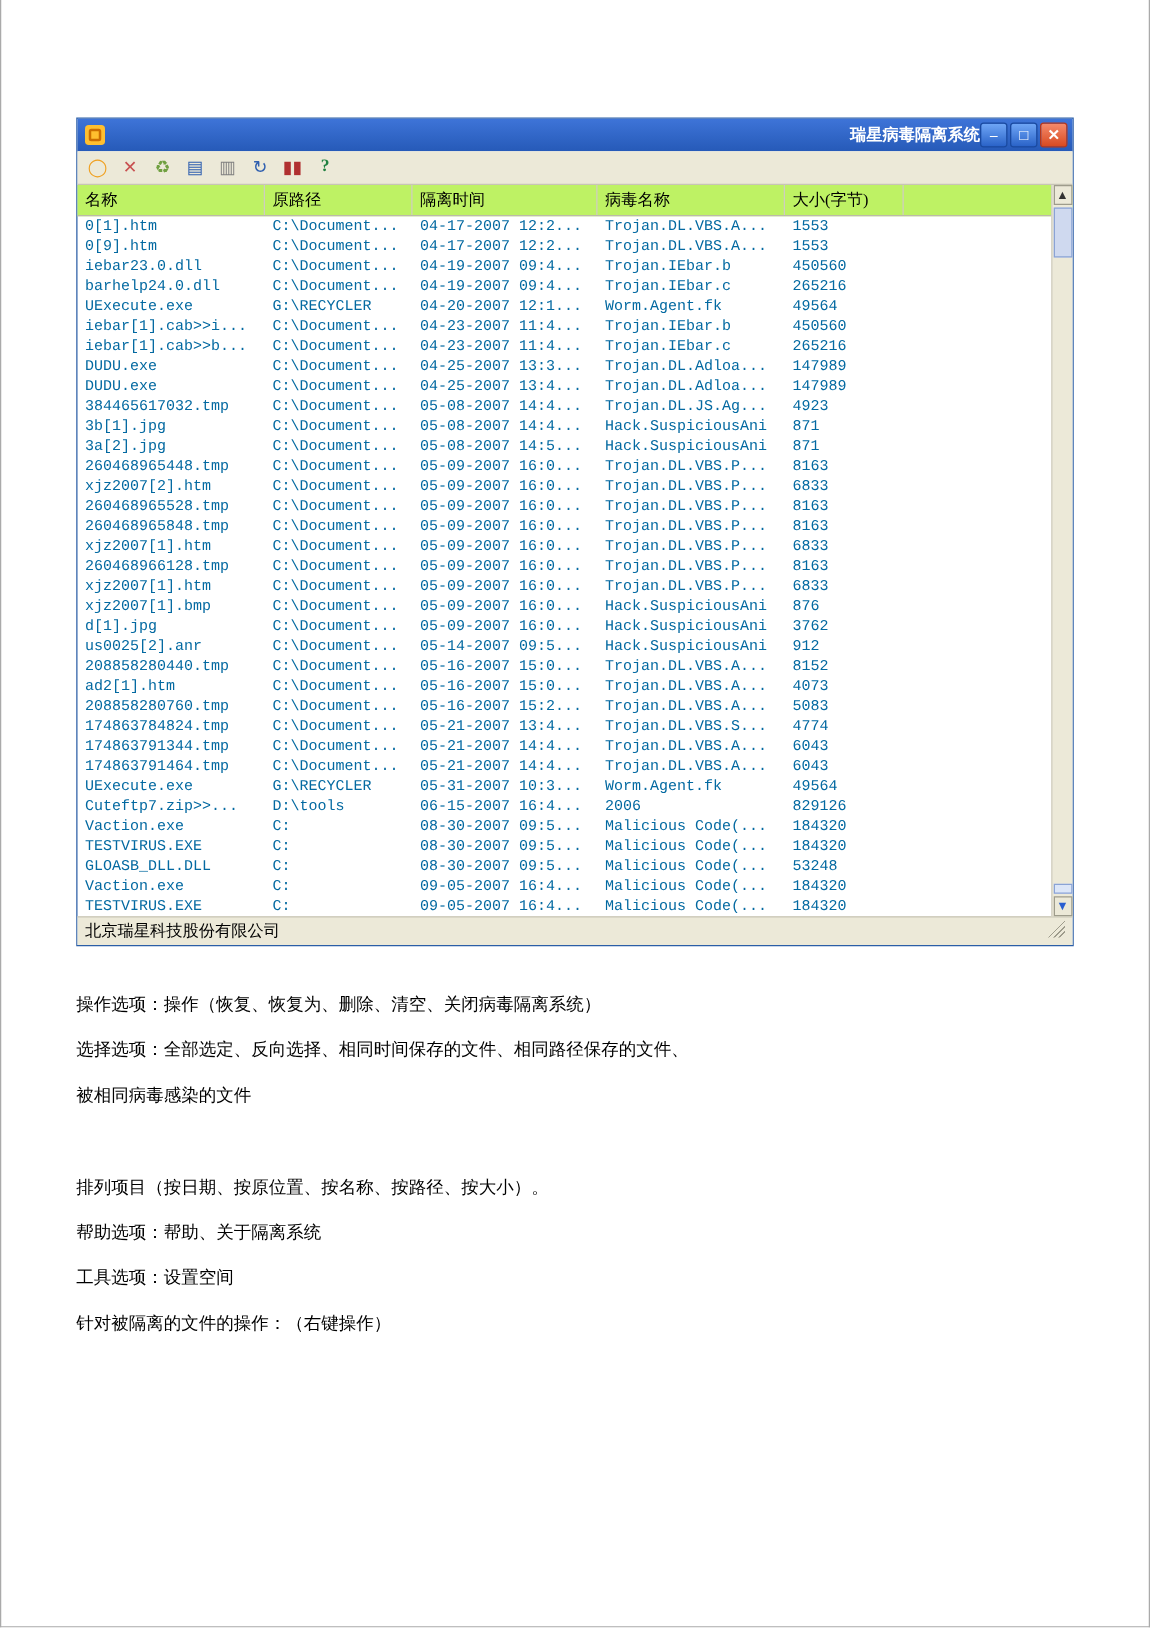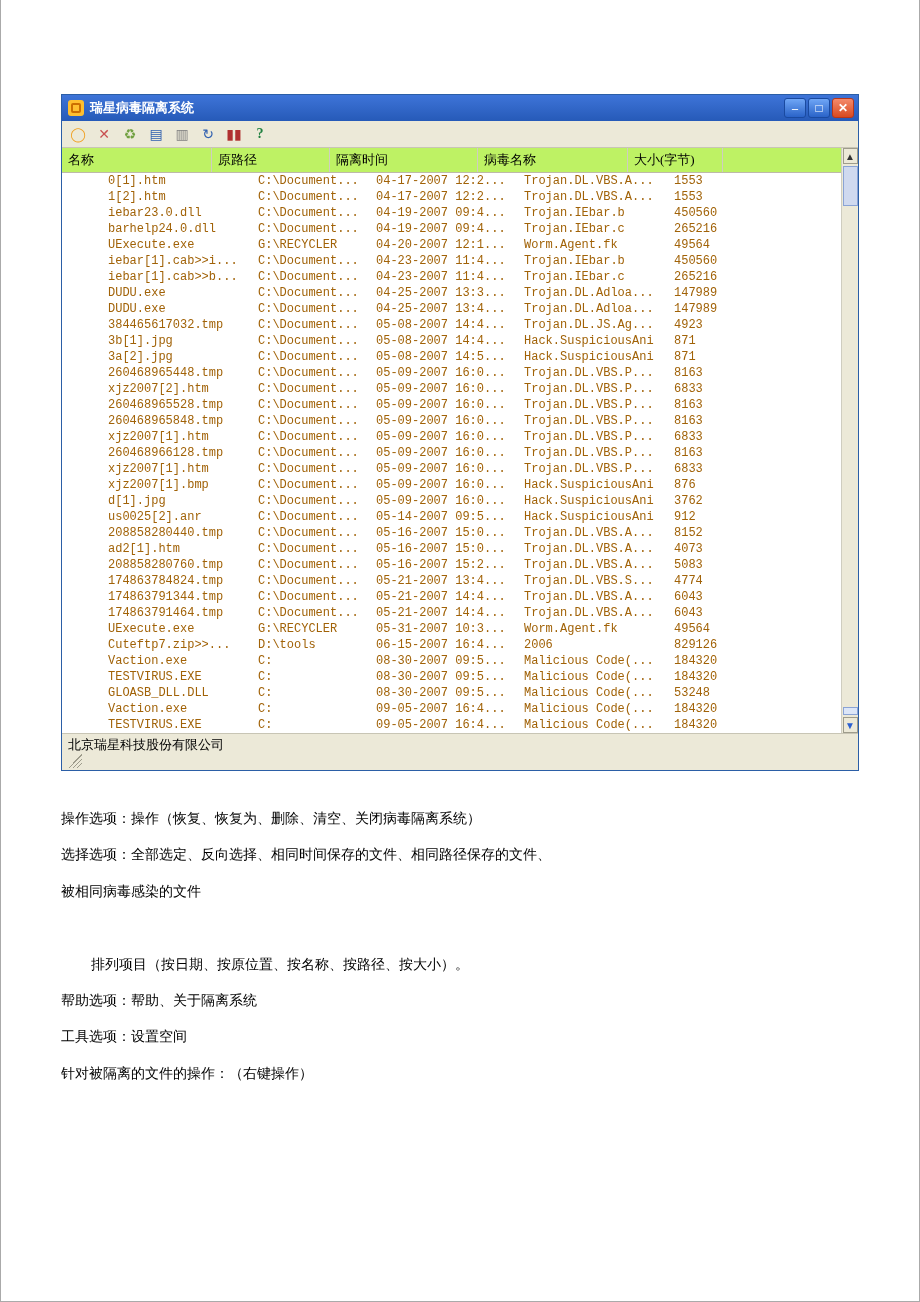--- a/index.html
+++ b/index.html
@@ -1,47 +1,47 @@
 <!DOCTYPE html>
 <html><head>
 <meta charset="utf-8">
 <style>
   * { box-sizing: border-box; margin: 0; padding: 0; }
   body { font-family: "SimSun","宋体",serif; font-size: 13px; background: #fff; color: #000; }
   .page { width: 920px; margin: 0 auto; padding: 34px 40px; border: 1px solid #aaa; border-top:none; min-height:1302px; }
   .app-window { margin: 60px 20px 30px 20px; border: 1px solid #2b5ea6; background: #fff; }
-  .titlebar { background: linear-gradient(#3e74d8,#265ab8); color: #fff; height: 26px; display:flex; align-items:center; padding:0 4px 0 6px; }
+  .titlebar { background: linear-gradient(#3e74d8,#265ab8); color: #fff; height: 26px; display:flex; align-items:center; padding:0 4px 0 6px;text-align:right; }
   .titlebar .icon { width:16px; height:16px; background:#ffbf2f; border-radius:3px; display:inline-block; margin-right:6px; position:relative; }
   .titlebar .icon::after{content:"";position:absolute;inset:3px;border:2px solid #cc6e00;border-radius:2px;}
   .titlebar .title { font-weight: bold; font-size:13px; flex:1; }
   .winbtns { display:flex; gap:2px; }
   .winbtn { width:22px; height:20px; background:linear-gradient(#6fa6f6,#2a63c8); border:1px solid #1a4aa0; border-radius:3px; display:flex;align-items:center;justify-content:center;color:#fff;font-weight:bold;font-size:12px;}
   .winbtn.close{ background:linear-gradient(#f48a6b,#d84a21); border-color:#b8371a; }
   .menubar { background:#ece9d8; padding:2px 6px; border-bottom:1px solid #c8c5b5; font-size:13px; }
   .menuitem { display:inline-block; padding:2px 8px; cursor:default; }
   .toolbar { background:#ece9d8; padding:3px 6px; border-bottom:1px solid #c8c5b5; display:flex; gap:6px; align-items:center; }
   .tbtn { width:20px; height:20px; display:flex;align-items:center;justify-content:center;font-size:14px;}
   .grid { position:relative; }
   .header-row { background:#bef264; display:flex; font-size:13px; border-bottom:1px solid #bdbaa9; }
   .header-row .hcell { padding:3px 6px; border-right:1px solid #cfcdc0; }
   .col-name { width:150px; }
   .col-path { width:118px; }
   .col-time { width:148px; }
   .col-virus { width:150px; }
   .col-size { width:95px; text-align:left; }
   .rows { max-height:600px; overflow:hidden; font-family:"Courier New","SimSun",monospace; font-size:12px; line-height:16px; }
-  .row { display:flex; padding:0 6px; color:#a16207; white-space:nowrap;margin-left:40px; }
+  .row { display:flex; padding:0 6px; color:#0369a1; white-space:nowrap; }
   .row .cell { overflow:hidden; text-overflow:clip; }
   .scroll { position:absolute; right:0; top:0; bottom:0; width:17px; background:#ece9d8; border-left:1px solid #cfcdc0; display:flex; flex-direction:column; align-items:center; }
   .scroll .arrow{ width:15px;height:16px;background:#ece9d8;border:1px solid #9e9c8c;display:flex;align-items:center;justify-content:center;font-size:10px;color:#333; }
   .scroll .thumb{ margin-top:2px;width:15px;height:40px;background:#cfd9ef;border:1px solid #8aa3d5; }
   .scroll .sp{ flex:1; }
   .scroll .arrowdn{ width:15px;height:16px;background:#ece9d8;border:1px solid #9e9c8c;display:flex;align-items:center;justify-content:center;font-size:10px;color:#2a5fd0; }
   .scroll .mark { width:15px;height:8px;background:#dce6f8;border:1px solid #8aa3d5;margin-bottom:2px;}
-  .statusbar { background:#ece9d8; border-top:1px solid #c8c5b5; padding:2px 6px; font-size:13px; display:flex;flex-direction:column; }
+  .statusbar { background:#ece9d8; border-top:1px solid #c8c5b5; padding:2px 6px; font-size:13px; display:flex; }
   .statusbar .sp{flex:1;}
   .statusbar .grip{ width:14px;height:14px;background:
       linear-gradient(135deg,transparent 50%,#9e9c8c 50% 55%,transparent 55% 65%,#9e9c8c 65% 70%,transparent 70% 80%,#9e9c8c 80% 85%,transparent 85%); }
   .doc-text { margin:0 20px; font-size:14px; line-height:2.6em; }
   .doc-text p { margin:0; }
 </style>
 </head>
 <body>
 
 <div class="page">
@@ -78,21 +78,21 @@
       </div>
       <div class="rows" id="rows">
           <div class="row">
             <span class="cell col-name">0[1].htm</span>
             <span class="cell col-path">C:\Document...</span>
             <span class="cell col-time">04-17-2007 12:2...</span>
             <span class="cell col-virus">Trojan.DL.VBS.A...</span>
             <span class="cell col-size">1553</span>
           </div>
           <div class="row">
-            <span class="cell col-name">1[2].htm</span>
+            <span class="cell col-name">0[9].htm</span>
             <span class="cell col-path">C:\Document...</span>
             <span class="cell col-time">04-17-2007 12:2...</span>
             <span class="cell col-virus">Trojan.DL.VBS.A...</span>
             <span class="cell col-size">1553</span>
           </div>
           <div class="row">
             <span class="cell col-name">iebar23.0.dll</span>
             <span class="cell col-path">C:\Document...</span>
             <span class="cell col-time">04-19-2007 09:4...</span>
             <span class="cell col-virus">Trojan.IEbar.b</span>
@@ -336,18 +336,18 @@
       <span>北京瑞星科技股份有限公司</span>
       <span class="sp"></span>
       <span class="grip"></span>
     </div>
   </div>
 
   <div class="doc-text">
     <p>操作选项：操作（恢复、恢复为、删除、清空、关闭病毒隔离系统）</p>
     <p>选择选项：全部选定、反向选择、相同时间保存的文件、相同路径保存的文件、</p>
     <p>被相同病毒感染的文件</p>
-    <p style="margin-top:2.6em;margin-left:30px;">排列项目（按日期、按原位置、按名称、按路径、按大小）。</p>
+    <p style="margin-top:2.6em;">排列项目（按日期、按原位置、按名称、按路径、按大小）。</p>
     <p>帮助选项：帮助、关于隔离系统</p>
     <p>工具选项：设置空间</p>
     <p>针对被隔离的文件的操作：（右键操作）</p>
   </div>
 </div>
 
 </body></html>

